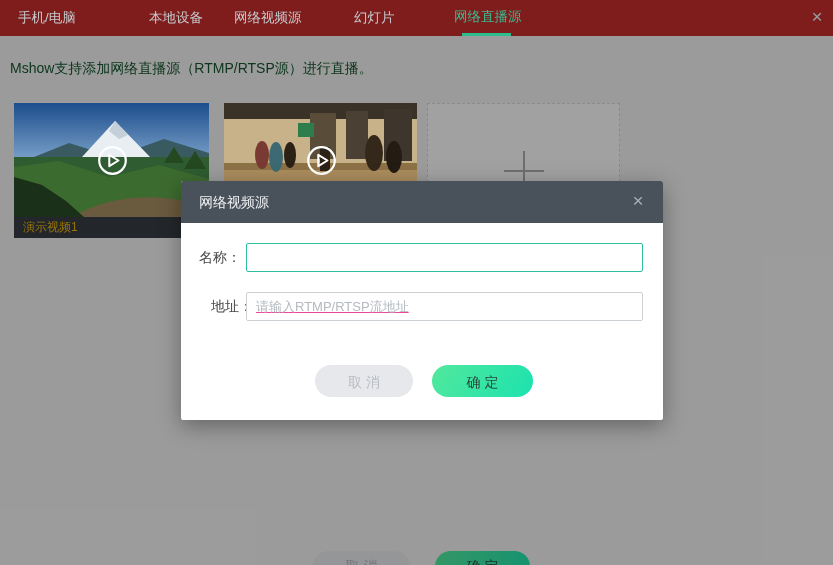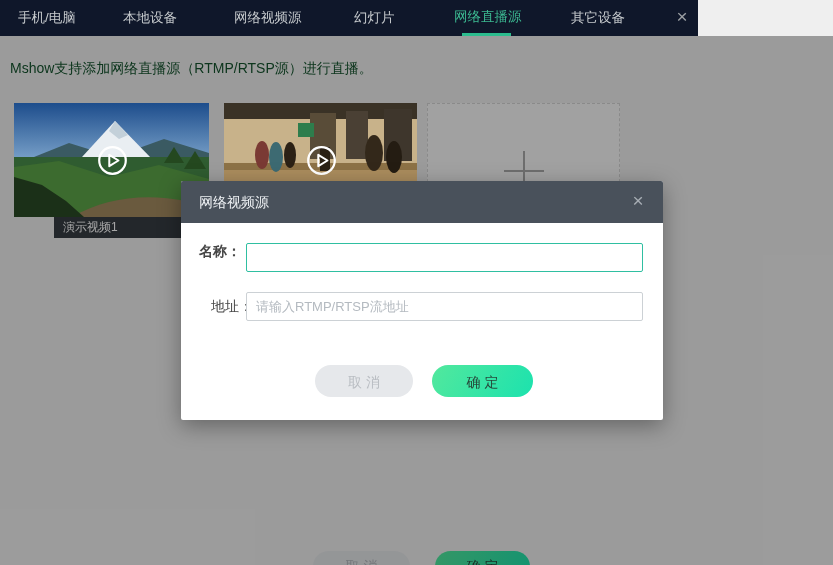--- a/index.html
+++ b/index.html
@@ -1,88 +1,87 @@
 <!DOCTYPE html>
 <html><head>
 <meta charset="utf-8">
 <style>
   html,body{margin:0;padding:0;background:#555;}
   .screen{position:relative;width:833px;height:565px;overflow:hidden;
           font-family:"Liberation Sans","DejaVu Sans",sans-serif;
           background:#efefef;-webkit-font-smoothing:antialiased;}
 
   
-  .nav{position:absolute;left:0;top:0;width:698px;height:36px;background:#0f172a;z-index:2;}
+  .nav{position:absolute;left:0;top:0;width:833px;height:36px;background:#7f1d1d;z-index:2;}
   .tab{position:absolute;top:0;height:36px;line-height:36px;font-size:13.5px;color:#c6cacd;cursor:pointer;white-space:nowrap;}
   .tab:nth-of-type(1){left:18px;}
-  .tab:nth-of-type(2){left:123px;}
+  .tab:nth-of-type(2){left:149px;}
   .tab:nth-of-type(3){left:234px;}
   .tab:nth-of-type(4){left:354px;text-align:right;}
   .tab:nth-of-type(5){left:454px;}
   .tab:nth-of-type(6){left:571px;}
   .tab.active{color:#3cba92;font-family:Liberation Mono, monospace;}
   .tab-underline{position:absolute;left:462px;bottom:0;width:49px;height:3px;background:#2cbc8e;}
   .nav-close{position:absolute;right:3px;top:0;width:26px;height:36px;line-height:34px;text-align:center;
              color:#9b9fa3;font-size:19px;cursor:pointer;}
 
   
   .intro{position:absolute;left:10px;top:60px;font-size:14px;color:#14532d;margin:0;}
   .card{position:absolute;top:103px;}
   .card.c1{left:14px;width:195px;}
   .card.c2{left:224px;width:193px;}
   .thumb{position:relative;width:100%;height:114px;overflow:hidden;background:#222;z-index:6;cursor:pointer;}
   .thumb svg.scene{position:absolute;inset:0;width:100%;height:100%;}
   .play{position:absolute;left:50%;top:50%;width:33px;height:33px;margin:-16px 0 0 -16px;}
-  .card-label{height:21px;line-height:21px;background:#363c42;color:#ffffff;font-size:12px;padding-left:9px;margin-left:40px;}
+  .card-label{height:21px;line-height:21px;background:#363c42;color:#eab308;font-size:12px;padding-left:9px;}
   .add-card{position:absolute;left:427px;top:103px;width:193px;height:135px;box-sizing:border-box;
             background:#f7f7f7;border:1px dashed #d4d4d4;cursor:pointer;}
   .add-cross{position:absolute;left:50%;top:50%;width:40px;height:44px;margin:-22px 0 0 -20px;}
 
   
   .pill{position:absolute;height:31px;line-height:31px;border-radius:16px;font-size:14px;text-align:center;cursor:pointer;}
   .page-cancel{left:313px;top:551px;width:97px;background:#e4e6e9;color:#b5b9be;}
   .page-confirm{left:435px;top:551px;width:95px;background:linear-gradient(120deg,#52e89d,#1ce2ae);color:#27493b;}
 
   
   .overlay{position:absolute;left:0;top:36px;width:833px;height:529px;background:rgba(0,0,0,0.35);z-index:5;}
 
   
   .dialog{position:absolute;left:181px;top:181px;width:482px;height:239px;background:#fff;z-index:10;
           border-radius:2px;box-shadow:0 6px 22px rgba(0,0,0,0.35);}
   .dialog-header{position:relative;height:42px;background:#49515b;border-radius:2px 2px 0 0;}
   .dialog-title{position:absolute;left:18px;top:0;line-height:42px;font-size:14px;color:#eef1f4;}
   .dialog-close{position:absolute;right:12px;top:0;width:26px;height:42px;line-height:40px;text-align:center;
                 color:#a7adb4;font-size:19px;cursor:pointer;}
   .field-label{position:absolute;left:18px;height:28px;line-height:28px;font-size:14px;color:#474747;}
-  .lbl-name{top:56px;font-weight:bold;}
+  .lbl-name{top:62px;}
   .lbl-addr{top:111px;margin-left:12px;}
   .field-input{position:absolute;left:65px;width:397px;height:29px;box-sizing:border-box;border-radius:2px;
-               font-size:13px;color:#1d4ed8;padding:0 9px;outline:none;background:#fff;
-               font-family:"Liberation Sans","DejaVu Sans",sans-serif;}
+               font-size:13px;color:#ec4899;padding:0 9px;outline:none;background:#fff;
+               font-family:"Liberation Sans","DejaVu Sans",sans-serif;text-decoration:underline;}
   .inp-name{top:62px;border:1px solid #2fbfa1;}
   .inp-addr{top:111px;border:1px solid #ccd1d5;}
   .inp-addr::placeholder{color:#b4bac0;opacity:1;}
   .dlg-btn{position:absolute;top:184px;height:32px;line-height:32px;border-radius:16px;font-size:14px;
            text-align:center;border:none;cursor:pointer;
            font-family:"Liberation Sans","DejaVu Sans",sans-serif;}
   .dlg-cancel{left:134px;width:98px;background:#e6e8eb;color:#b9bdc2;}
   .dlg-confirm{left:251px;width:101px;background:linear-gradient(120deg,#52e89d,#1ce2ae);color:#27493b;}
 </style>
 </head>
 <body>
 
 <div class="screen">
 
   <header class="nav">
     <span class="tab">手机/电脑</span>
     <span class="tab">本地设备</span>
     <span class="tab">网络视频源</span>
     <span class="tab">幻灯片</span>
     <span class="tab active">网络直播源</span>
-    <span class="tab">其它设备</span>
     <span class="tab-underline"></span>
     <span class="nav-close">×</span>
   </header>
 
   <p class="intro">Mshow支持添加网络直播源（RTMP/RTSP源）进行直播。</p>
 
   <div class="card c1">
     <div class="thumb">
       <svg class="scene" viewBox="0 0 195 114" preserveAspectRatio="none">
         <defs>

